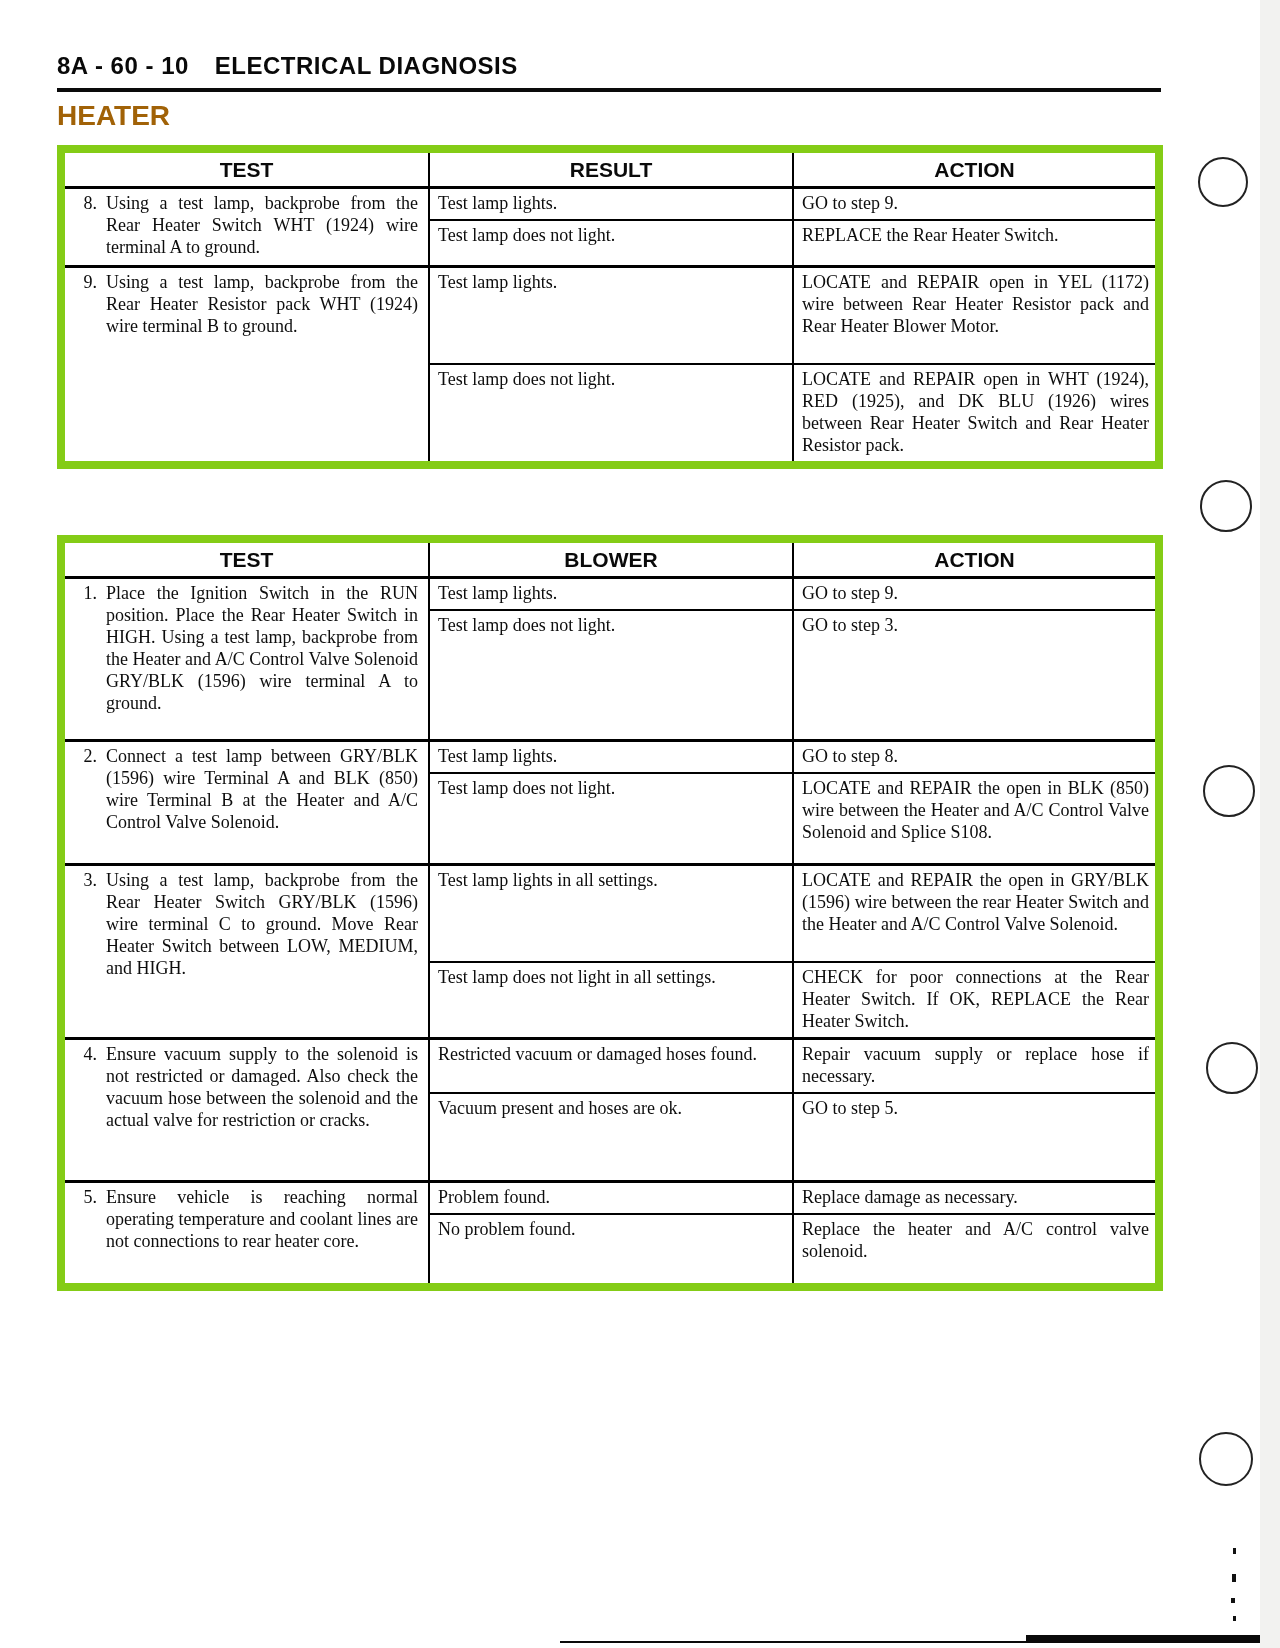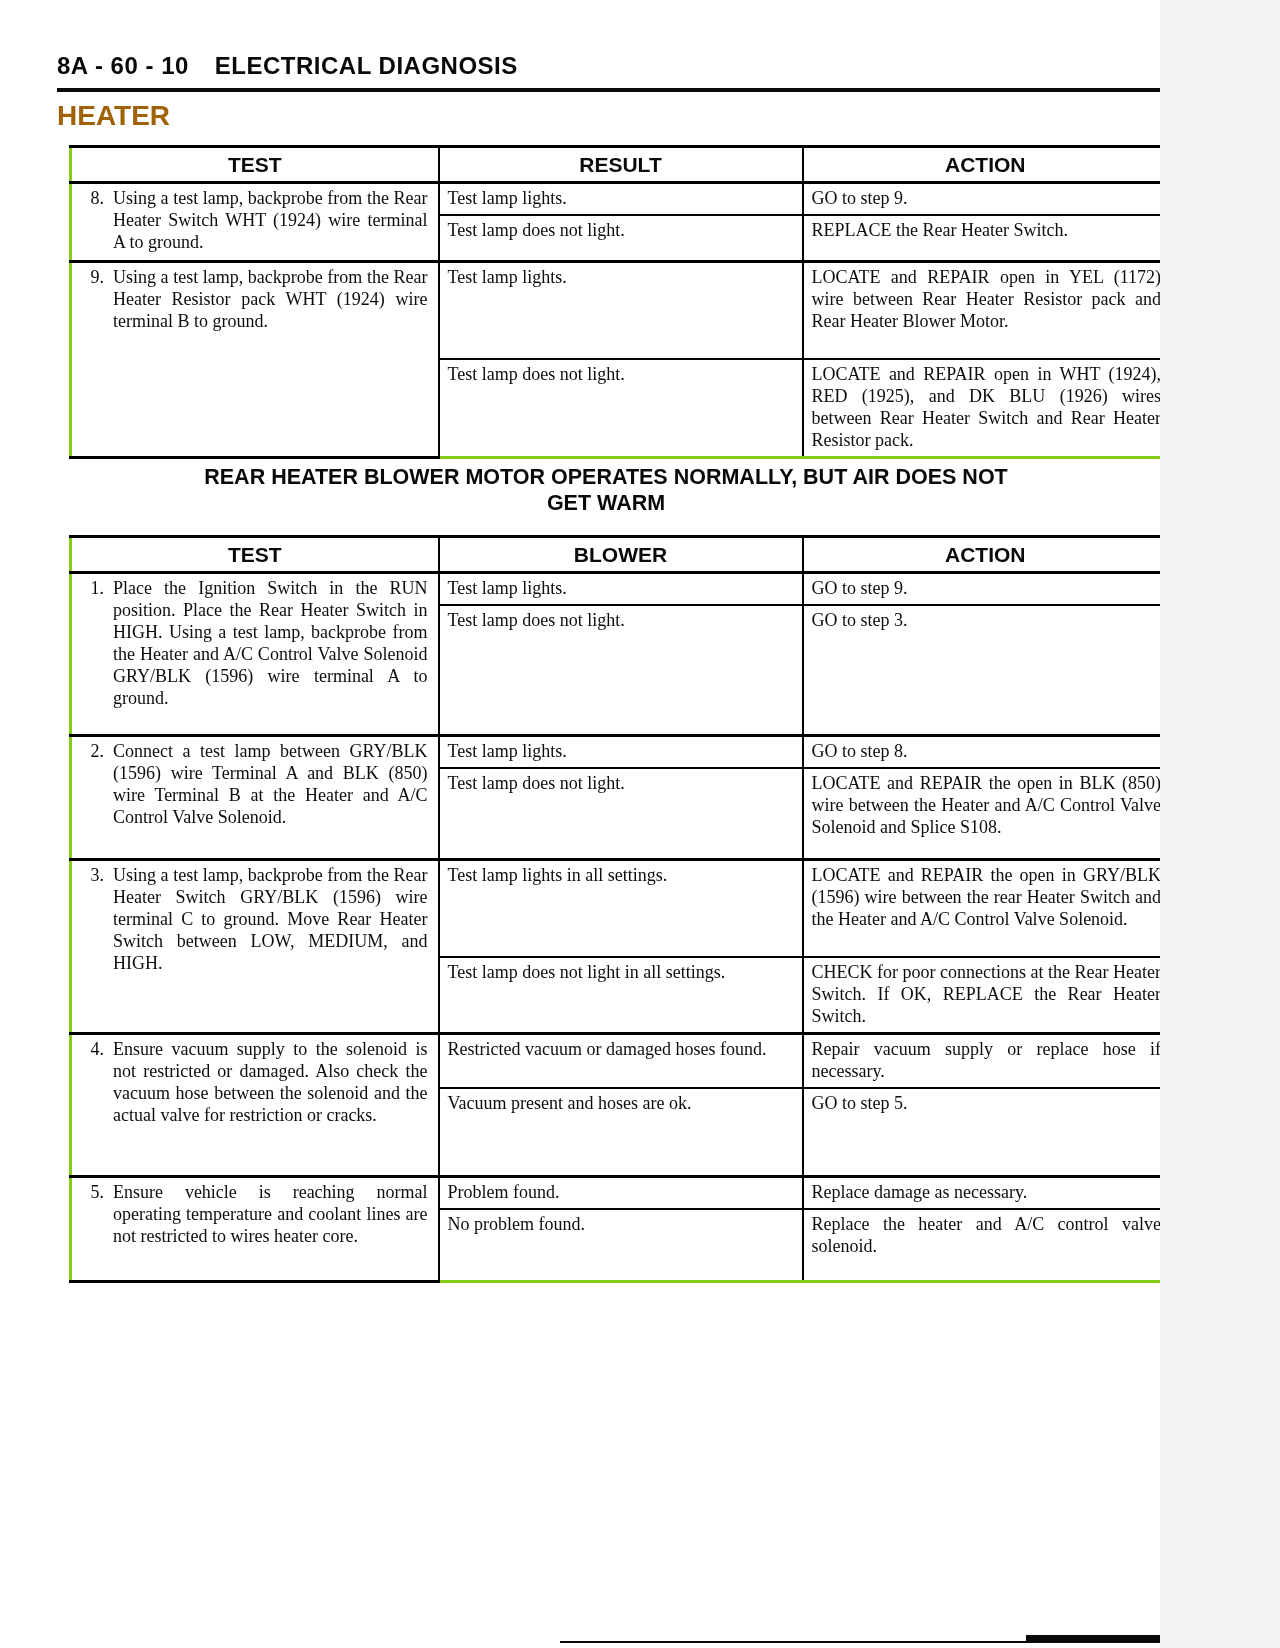--- a/index.html
+++ b/index.html
@@ -1,17 +1,17 @@
 <!DOCTYPE html>
 <html><head>
 <meta charset="utf-8">
 <style>
   html,body{margin:0;padding:0;background:#f2f2f0;}
   .page{
-    position:relative;width:1160px;height:1648px;background:#ffffff;
+    position:relative;width:1260px;height:1648px;background:#ffffff;
     font-family:"Liberation Serif", serif;color:#0d0d0d;overflow:hidden;
   }
   
   .pg-header{
     position:absolute;left:57px;top:52px;
     font-family:"Liberation Sans", sans-serif;font-weight:bold;font-size:24px;
     letter-spacing:.5px;white-space:nowrap;color:#090909;
   }
   .pg-header .code{margin-right:26px;}
   .header-rule{position:absolute;left:57px;top:88px;width:1104px;height:4px;background:#0a0a0a;}
@@ -34,21 +34,21 @@
   table.diag col.c1{width:368px;} table.diag col.c2{width:364px;} table.diag col.c3{width:366px;}
   table.diag th{
     border:2px solid #000;border-top:3px solid #000;border-bottom:3px solid #000;
     font-family:"Liberation Sans", sans-serif;font-weight:bold;font-size:21px;
     text-align:center;vertical-align:middle;height:33px;padding:0;color:#0a0a0a;
   }
   table.diag td{
     border:2px solid #000;vertical-align:top;font-size:18px;line-height:22px;
     padding:3px 6px 5px 8px;color:#0d0d0d;
   }
-  table.diag{border:3px solid #84cc16;margin-left:12px;}
+  table.diag{border:8px solid #84cc16;}
   table.diag td.test{border-bottom:3px solid #000;padding-left:6px;padding-right:10px;}
   table.diag tr.row-start td{border-top:3px solid #000;}
   .ti{display:flex;}
   .ti .num{flex:0 0 26px;text-align:right;margin-right:9px;}
   .ti .tt{flex:1;text-align:justify;}
   td.act{text-align:justify;padding-right:10px;}
   
   .hole{position:absolute;border:2px solid #222;border-radius:50%;background:transparent;}
   #hole1{left:1198px;top:157px;width:46px;height:46px;}
   #hole2{left:1200px;top:480px;width:48px;height:48px;}
@@ -114,24 +114,20 @@
         <td class="res">Test lamp lights.</td>
         <td class="act">LOCATE and REPAIR open in YEL (1172) wire between Rear Heater Resistor pack and Rear Heater Blower Motor.</td>
       </tr>
       <tr style="height:95px">
         <td class="res">Test lamp does not light.</td>
         <td class="act">LOCATE and REPAIR open in WHT (1924), RED (1925), and DK BLU (1926) wires between Rear Heater Switch and Rear Heater Resistor pack.</td>
       </tr>
     </tbody>
   </table>
 
-  <div class="subsection-title">
-    <div>REAR HEATER BLOWER MOTOR OPERATES NORMALLY, BUT AIR DOES NOT</div>
-    <div>GET WARM</div>
-  </div>
 
   <table class="diag" id="table2">
     <colgroup>
         <col class="c1">
         <col class="c2">
         <col class="c3">
       </colgroup>
     <thead>
       <tr>
         <th>TEST</th>
@@ -193,21 +189,21 @@
         <td class="act">Repair vacuum supply or replace hose if necessary.</td>
       </tr>
       <tr style="height:88px">
         <td class="res">Vacuum present and hoses are ok.</td>
         <td class="act">GO to step 5.</td>
       </tr>
       <tr class="row-start" style="height:30px">
         <td class="test" rowspan="2">
           <div class="ti">
               <span class="num">5.</span>
-              <div class="tt">Ensure vehicle is reaching normal operating temperature and coolant lines are not restricted to wires heater core.</div>
+              <div class="tt">Ensure vehicle is reaching normal operating temperature and coolant lines are not connections to rear heater core.</div>
             </div>
         </td>
         <td class="res">Problem found.</td>
         <td class="act">Replace damage as necessary.</td>
       </tr>
       <tr style="height:73px">
         <td class="res">No problem found.</td>
         <td class="act">Replace the heater and A/C control valve solenoid.</td>
       </tr>
     </tbody>

